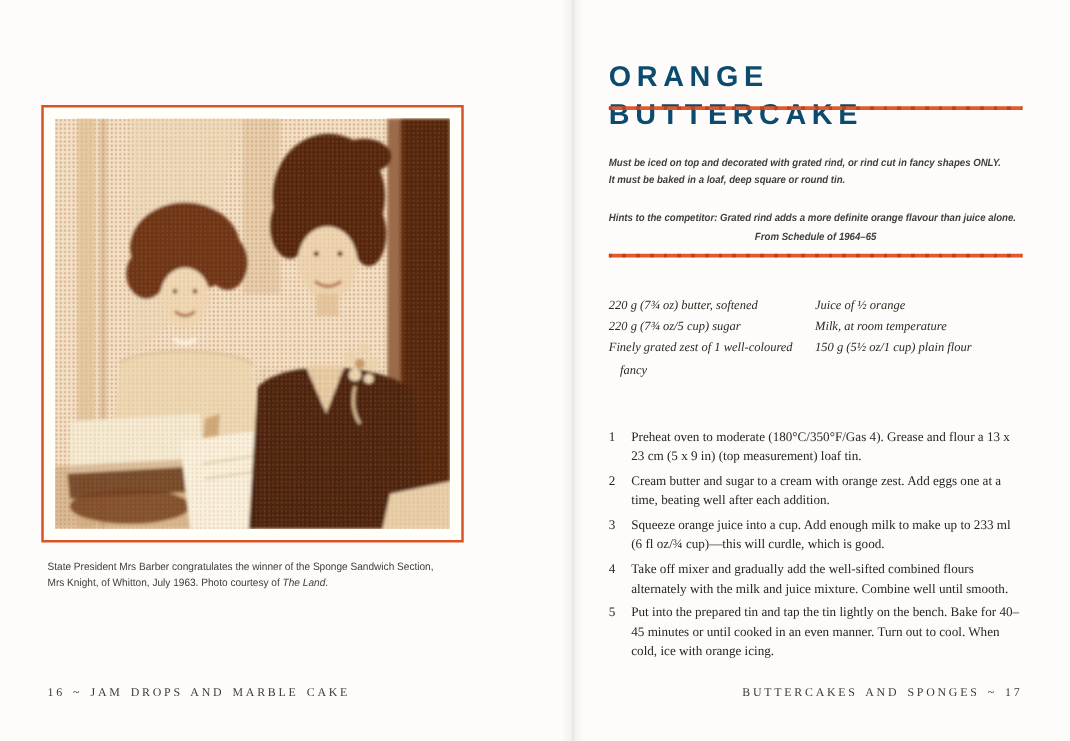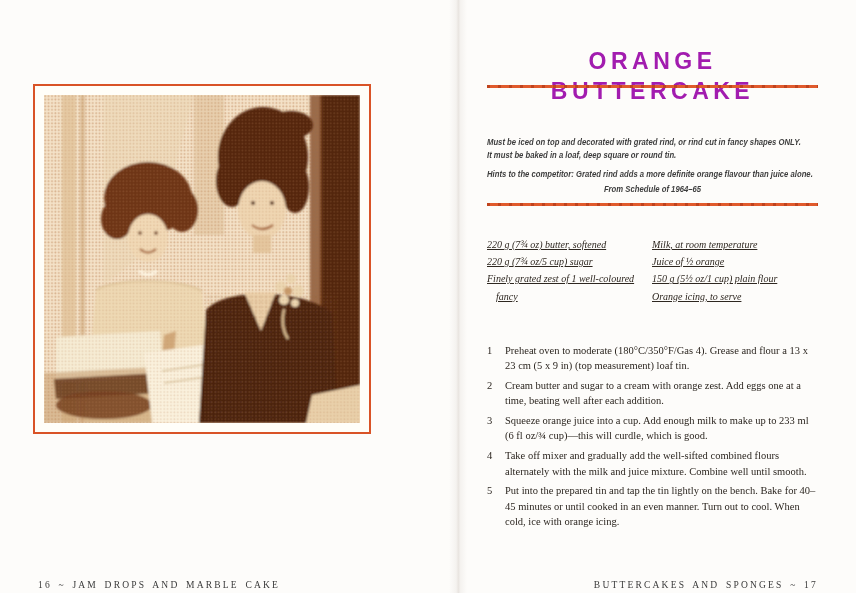--- a/index.html
+++ b/index.html
@@ -8,42 +8,42 @@
   .gutter{position:absolute;left:449px;top:0;width:18px;height:593px;pointer-events:none;
           background:linear-gradient(90deg,rgba(90,60,40,0) 0%,rgba(90,60,40,.05) 40%,rgba(90,60,40,.12) 52%,rgba(90,60,40,.05) 64%,rgba(90,60,40,0) 100%);}
   
   .photo-frame{position:absolute;left:33px;top:84px;width:316px;height:328px;
                border:2.5px solid #d95327;padding:9px;background:#fffef9;}
   .photo-frame svg{display:block;}
   .caption{position:absolute;left:38px;top:447px;width:420px;}
   .caption div{font:400 8.5px/12.5px "Liberation Sans",sans-serif;color:#3c3c3c;
                white-space:nowrap;transform:scaleX(.95);transform-origin:0 0;}
   .caption .it{font-style:italic;}
-  .page-footer{position:absolute;top:580px;font:400 9.5px "Liberation Serif",serif;
+  .page-footer{position:absolute;top:550px;font:400 9.5px "Liberation Serif",serif;
                letter-spacing:2.2px;word-spacing:2px;color:#3a3a3a;white-space:nowrap;}
   .footer-left{left:38px;}
   .footer-right{right:38px;text-align:center;}
   
   .rcol{position:absolute;left:487px;top:0;width:331px;height:593px;}
-  .rtitle{position:absolute;top:46px;left:0;width:100%;text-align:center;
-          font:700 23px/30px "Liberation Sans",sans-serif;letter-spacing:4.5px;color:#a21caf;}
+  .rtitle{position:absolute;top:46px;left:0;width:100%;
+          font:700 23px/30px "Liberation Sans",sans-serif;letter-spacing:4.5px;color:#0c4a6e;}
   .rule{position:absolute;left:0;width:100%;height:3px;background-color:#e05a2c;
         background-image:repeating-linear-gradient(90deg,rgba(140,30,5,.38) 0 3px,rgba(255,255,255,0) 3px 11px);}
   .rule1{top:85px;} .rule2{top:203px;}
   .judged{position:absolute;top:97px;left:0;width:100%;text-align:center;
           font:700 13px/16px "Liberation Sans",sans-serif;color:#3a3a3a;}
   .makes{position:absolute;top:115px;left:0;width:100%;text-align:center;
          font:italic 700 12px/15px "Liberation Serif",serif;color:#33291f;}
   .hand{font:italic 700 8.4px/13px "Liberation Sans",sans-serif;color:#3e3e3e;
         white-space:nowrap;transform:scaleX(.92);transform-origin:0 0;width:108.7%;}
-  .req{position:absolute;top:136px;left:0;}
+  .req{position:absolute;top:124px;left:0;}
   .hint{position:absolute;top:168px;left:0;}
   .sched{position:absolute;top:183px;left:0;text-align:center;}
   .ing{position:absolute;top:236px;}
-  .ing div{font:italic 400 10px/17.2px "Liberation Serif",serif;color:#2e2720;white-space:nowrap;text-decoration:underline;}
+  .ing div{font:italic 400 10px/17.2px "Liberation Serif",serif;color:#2e2720;white-space:nowrap;}
   .ing .indent{padding-left:9px;}
   .ing-left{left:0;width:162px;} .ing-right{left:165px;width:166px;}
   .method{position:absolute;top:343px;left:0;width:331px;}
   .step{display:flex;margin-bottom:4.5px;}
   .step .n{flex:none;width:10px;margin-right:8px;font:400 10.5px/15.3px "Liberation Serif",serif;color:#2c2620;}
   .step .t{font:400 10.5px/15.3px "Liberation Serif",serif;color:#2c2620;}
 </style>
 </head>
 <body>
 
@@ -111,20 +111,24 @@
             <circle cx="251" cy="208" r="4"></circle>
           <circle cx="244" cy="196" r="4" fill="#c79a6a"></circle>
           <path d="M240,214 Q236,232 244,244" stroke="#d9bd92" stroke-width="2.5" fill="none"></path>
         </g>
         <polygon points="268,300 316,290 316,328 262,328" fill="#e9d0aa"></polygon>
       </g>
       <rect width="316" height="328" fill="url(#ht)" opacity=".22"></rect>
     </svg>
   </div>
 
+  <div class="caption">
+    <div>State President Mrs Barber congratulates the winner of the Sponge Sandwich Section,</div>
+    <div><span>Mrs Knight, of Whitton, July 1963. Photo courtesy of </span><span class="it">The Land</span><span>.</span></div>
+  </div>
 
   <div class="page-footer footer-left"><span>16</span> <span>~</span> <span>JAM DROPS AND MARBLE CAKE</span></div>
 
   <div class="rcol">
     <div class="rtitle">ORANGE BUTTERCAKE</div>
     <div class="rule rule1"></div>
 
     <div class="req">
       <div class="hand">Must be iced on top and decorated with grated rind, or rind cut in fancy shapes ONLY.</div>
       <div class="hand">It must be baked in a loaf, deep square or round tin.</div>
@@ -133,24 +137,23 @@
     <div class="sched hand">From Schedule of 1964–65</div>
     <div class="rule rule2"></div>
 
     <div class="ing ing-left">
       <div>220 g (7¾ oz) butter, softened</div>
       <div>220 g (7¾ oz/5 cup) sugar</div>
       <div>Finely grated zest of 1 well-coloured</div>
       <div class="indent">fancy</div>
     </div>
     <div class="ing ing-right">
+      <div>Juice of ½ orange</div>
       <div>Milk, at room temperature</div>
-      <div>Juice of ½ orange</div>
       <div>150 g (5½ oz/1 cup) plain flour</div>
-      <div>Orange icing, to serve</div>
     </div>
 
     <div class="method">
       <div class="step">
         <div class="n">1</div>
         <div class="t">Preheat oven to moderate (180°C/350°F/Gas 4). Grease and flour a 13 x 23 cm (5 x 9 in) (top measurement) loaf tin.</div>
       </div>
       <div class="step">
         <div class="n">2</div>
         <div class="t">Cream butter and sugar to a cream with orange zest. Add eggs one at a time, beating well after each addition.</div>

